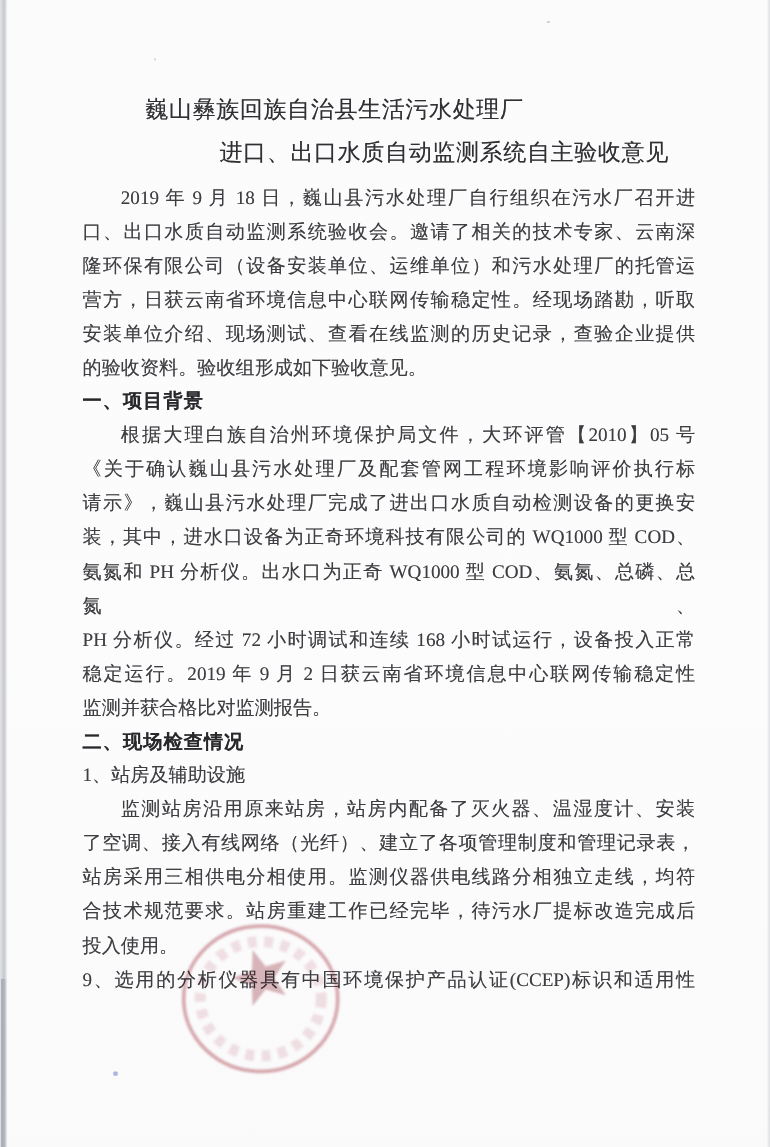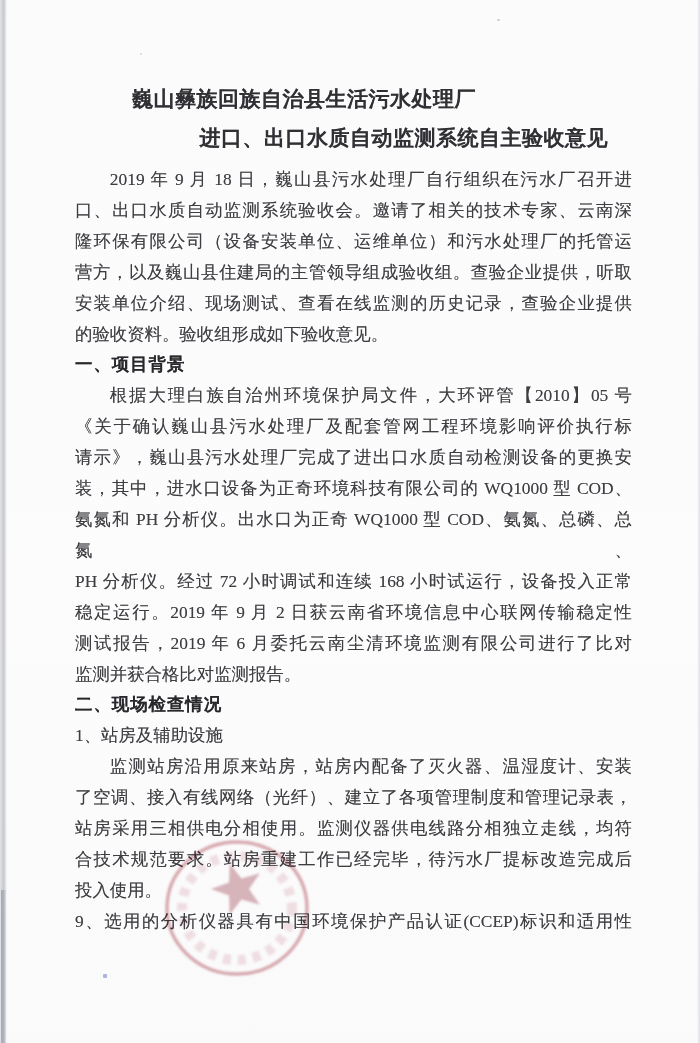--- a/index.html
+++ b/index.html
@@ -26,21 +26,21 @@
   .edge-right {
     position: absolute; right: 0; top: 0; width: 3px; height: 1043px;
     background: linear-gradient(to left, rgba(150,155,165,0.30), rgba(150,155,165,0.0));
   }
   .speck { position: absolute; border-radius: 1px; }
 
   
   .doc-title {
     position: absolute; left: 0; width: 608px;
     text-align: center;
-    font-size: 21px; font-weight: 700;
+    font-size: 21px; font-weight: 400;
     color: #303034; line-height: 30px;
     text-shadow: 0 0 0.6px rgba(70,70,75,0.55);
     letter-spacing: 0.5px;
   }
   #title1 { top: 84px; }
   #title2 { top: 123px; text-align: right; }
 
   
   #doc-body {
     position: absolute; left: 75px; top: 164px; width: 557px;
@@ -78,32 +78,31 @@
   <div class="speck" style="left:497px; top:19px; width:3px; height:2px; background:rgba(150,150,155,0.45);"></div>
   <div class="speck" style="left:140px; top:53px; width:2px; height:2px; background:rgba(160,160,165,0.4);"></div>
 
   <div id="title1" class="doc-title">巍山彝族回族自治县生活污水处理厂</div>
   <div id="title2" class="doc-title">进口、出口水质自动监测系统自主验收意见</div>
 
   <div id="doc-body">
       <div class="line first fill">2019 年 9 月 18 日，巍山县污水处理厂自行组织在污水厂召开进</div>
       <div class="line fill">口、出口水质自动监测系统验收会。邀请了相关的技术专家、云南深</div>
       <div class="line fill">隆环保有限公司（设备安装单位、运维单位）和污水处理厂的托管运</div>
-      <div class="line fill">营方，以及巍山县住建局的主管领导组成验收组。查验企业提供，听取</div>
+      <div class="line fill">营方，日获云南省环境信息中心联网传输稳定性。经现场踏勘，听取</div>
       <div class="line fill">安装单位介绍、现场测试、查看在线监测的历史记录，查验企业提供</div>
       <div class="line">的验收资料。验收组形成如下验收意见。</div>
       <div class="line heading">一、项目背景</div>
       <div class="line first fill">根据大理白族自治州环境保护局文件，大环评管【2010】05 号</div>
       <div class="line fill">《关于确认巍山县污水处理厂及配套管网工程环境影响评价执行标</div>
       <div class="line fill">请示》，巍山县污水处理厂完成了进出口水质自动检测设备的更换安</div>
       <div class="line fill">装，其中，进水口设备为正奇环境科技有限公司的 WQ1000 型 COD、</div>
       <div class="line fill">氨氮和 PH 分析仪。出水口为正奇 WQ1000 型 COD、氨氮、总磷、总氮、</div>
       <div class="line fill">PH 分析仪。经过 72 小时调试和连续 168 小时试运行，设备投入正常</div>
       <div class="line fill">稳定运行。2019 年 9 月 2 日获云南省环境信息中心联网传输稳定性</div>
-      <div class="line fill">测试报告，2019 年 6 月委托云南尘清环境监测有限公司进行了比对</div>
       <div class="line">监测并获合格比对监测报告。</div>
       <div class="line heading">二、现场检查情况</div>
       <div class="line">1、站房及辅助设施</div>
       <div class="line first fill">监测站房沿用原来站房，站房内配备了灭火器、温湿度计、安装</div>
       <div class="line fill">了空调、接入有线网络（光纤）、建立了各项管理制度和管理记录表，</div>
       <div class="line fill">站房采用三相供电分相使用。监测仪器供电线路分相独立走线，均符</div>
       <div class="line fill">合技术规范要求。站房重建工作已经完毕，待污水厂提标改造完成后</div>
       <div class="line">投入使用。</div>
       <div class="line fill">9、选用的分析仪器具有中国环境保护产品认证(CCEP)标识和适用性</div>
     </div>

